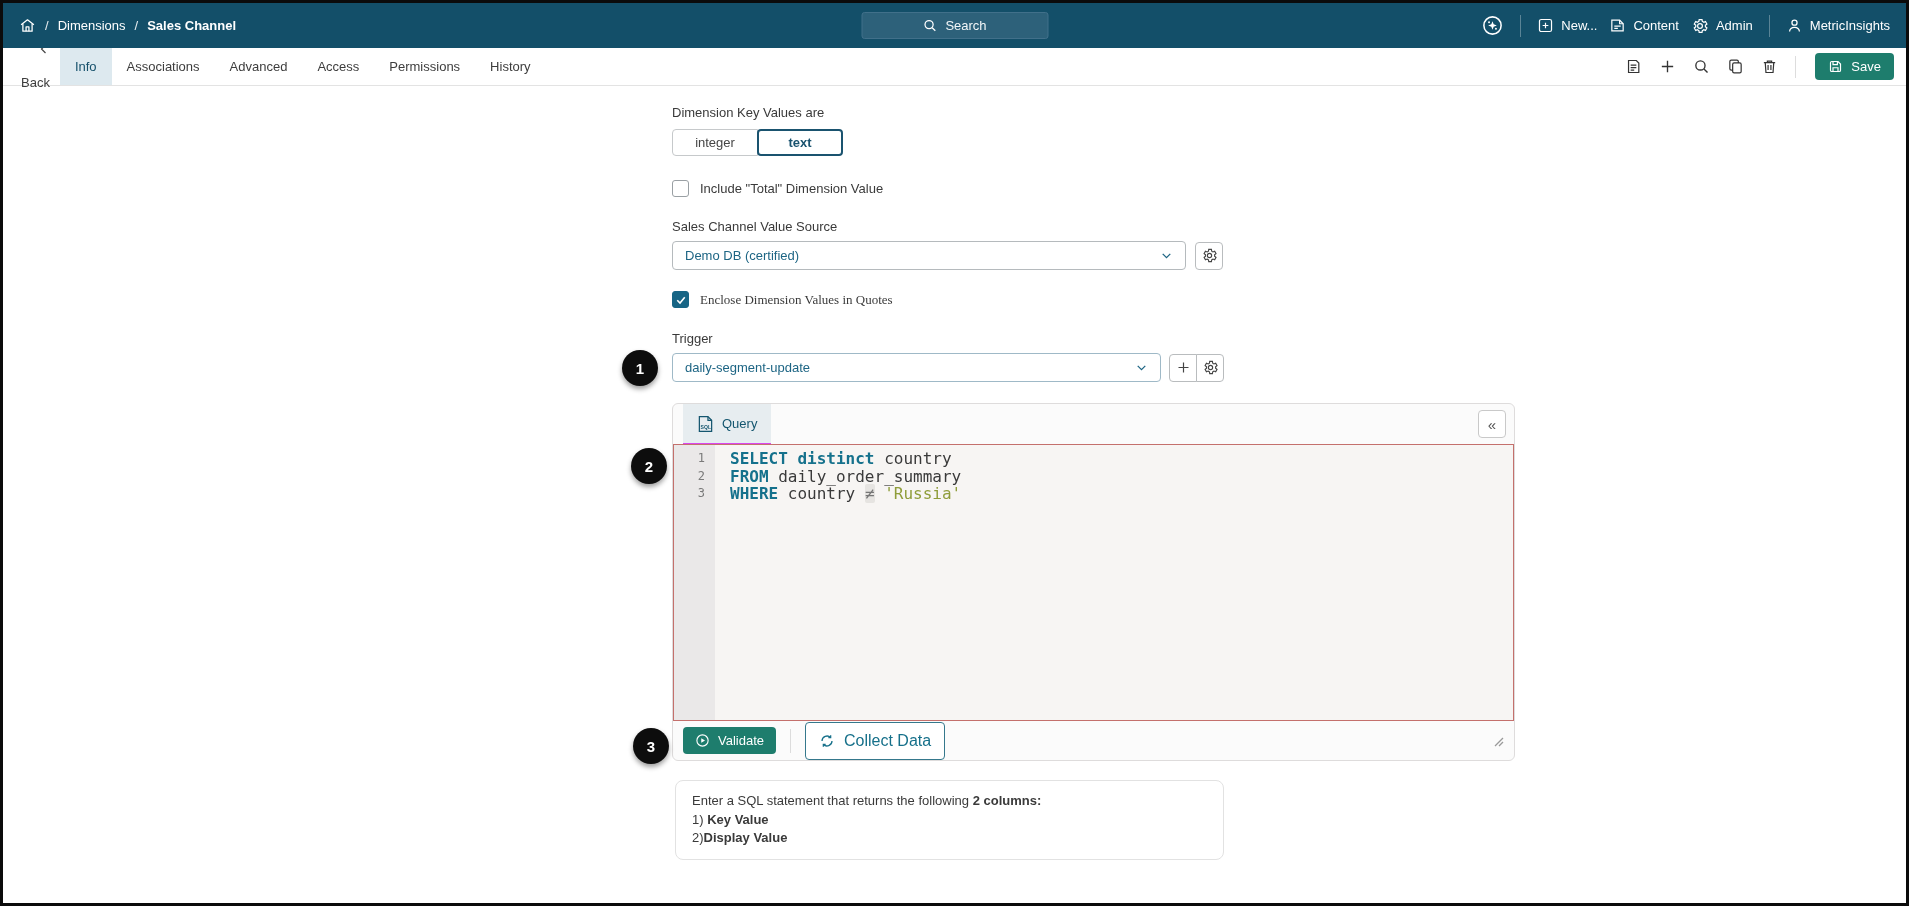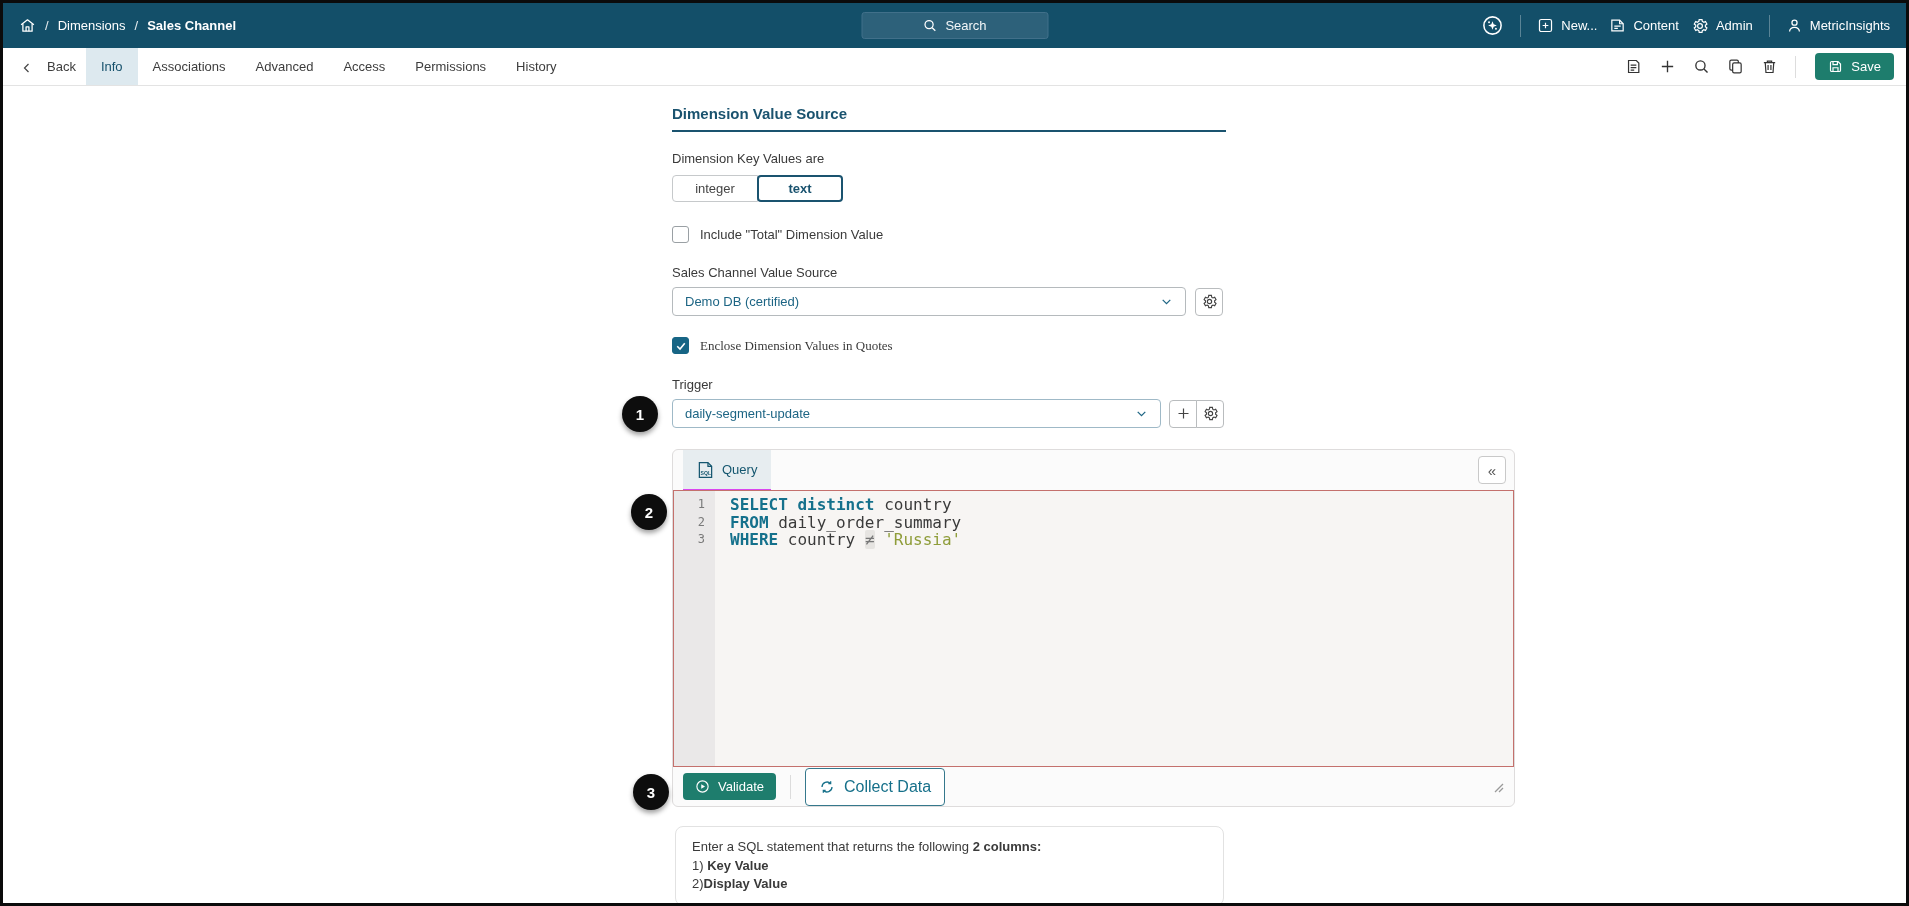--- a/index.html
+++ b/index.html
@@ -13,21 +13,21 @@
   .crumb-sep { opacity:.9; }
   .crumb-current { font-weight:bold; }
   .nav-search { position:absolute; left:50%; top:9px; transform:translateX(-50%); width:187px; height:27px; background:#2d617a; border:1px solid #41708a; border-radius:3px; display:flex; align-items:center; justify-content:center; gap:8px; color:#f2f6f8; cursor:pointer; }
   .nav-right { margin-left:auto; display:flex; align-items:center; gap:12px; }
   .nav-item { display:flex; align-items:center; gap:7px; cursor:pointer; white-space:nowrap; }
   .nav-divider { width:1px; height:22px; background:rgba(255,255,255,.3); margin:0 4px; }
   .icon { display:inline-flex; align-items:center; justify-content:center; }
 
   
   .toolbar { height:38px; background:#fff; border-bottom:1px solid #e3e3e3; display:flex; align-items:center; padding:0 12px; font-size:13px; color:#3d3d3d; }
-  .back-btn { display:flex; align-items:flex-end; gap:14px; margin:0 10px 0 6px; cursor:pointer; }
+  .back-btn { display:flex; align-items:flex-end; gap:20px; margin:0 10px 0 6px; cursor:pointer;flex-direction:column; }
   .tabs { display:flex; height:100%; }
   .tab { display:flex; align-items:center; padding:0 15px; height:100%; cursor:pointer; }
   .tab.active { background:#dde9ef; color:#15506b; }
   .toolbar-right { margin-left:auto; display:flex; align-items:center; gap:17px; color:#2e2e2e; }
   .tool-icon { cursor:pointer; display:inline-flex; }
   .tb-divider { width:1px; height:22px; background:#ddd; }
   .save-btn { height:27px; background:#1e7d6d; color:#fff; border:none; border-radius:4px; padding:0 13px; display:flex; align-items:center; gap:8px; font-size:13px; cursor:pointer; margin-left:2px; }
 
   
   .content { position:relative; }
@@ -222,23 +222,20 @@
             </svg>
         </span>
         <span>Save</span>
       </button>
     </div>
   </div>
 
   <main class="content">
 
     <section class="col">
-      <div class="section-title">
-        <span class="title-text">Dimension Value Source</span>
-      </div>
 
       <div class="field-label lbl-keyvalues">Dimension Key Values are</div>
       <div class="segmented">
         <span class="seg seg-left">integer</span>
         <span class="seg seg-selected">text</span>
       </div>
 
       <label class="check-row row-total">
         <span class="checkbox"></span>
         <span>Include "Total" Dimension Value</span>

